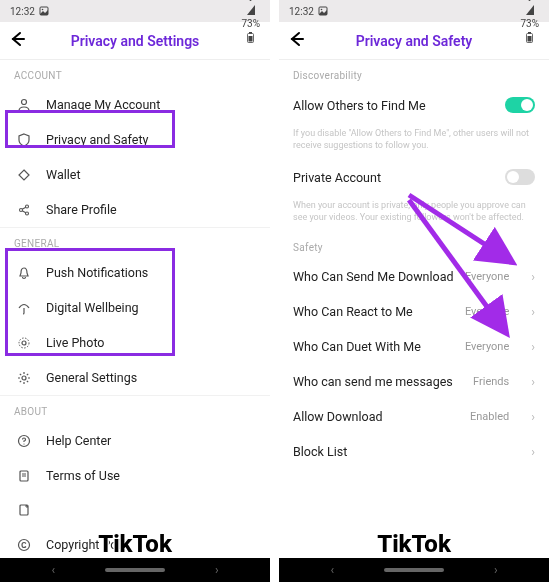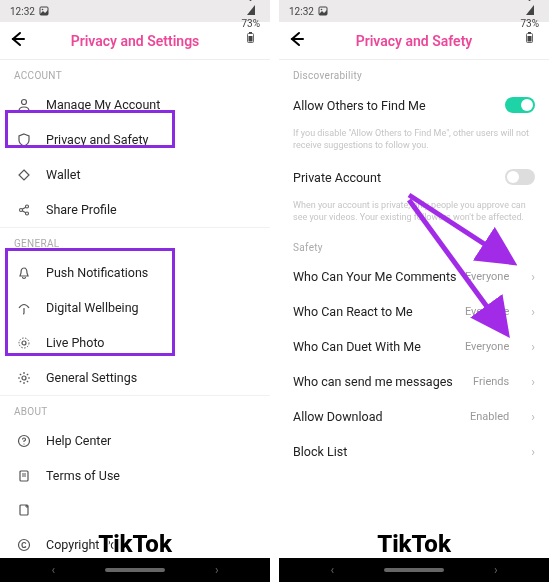--- a/index.html
+++ b/index.html
@@ -5,21 +5,21 @@
   * { margin: 0; padding: 0; box-sizing: border-box; font-family: -apple-system, BlinkMacSystemFont, "Segoe UI", Roboto, sans-serif; }
   body { background: #fff; width: 549px; height: 582px; position: relative; overflow: hidden; }
   .container { display: flex; gap: 9px; width: 549px; height: 582px; }
   .phone { width: 270px; height: 582px; background: #fff; position: relative; display: flex; flex-direction: column; }
   .statusbar { height: 22px; background: #eceaeb; display: flex; align-items: center; justify-content: space-between; padding: 0 10px; font-size: 10px; color: #444; gap: 48px; }
   .status-left { display: flex; align-items: center; gap: 4px; }
   .status-right { display: flex; align-items: center; gap: 3px; flex-direction: column; }
   .status-icon svg { display: block; }
   .header { height: 38px; display: flex; align-items: center; justify-content: center; position: relative; border-bottom: 1px solid #eee; }
   .back-btn { position: absolute; left: 8px; top: 50%; transform: translateY(-50%); cursor: pointer; }
-  .header-title { font-size: 14px; font-weight: 600; color: #ec4899; }
+  .header-title { font-size: 14px; font-weight: 600; color: #6d28d9; }
   .content { flex: 1; overflow: hidden; }
   .section-label { font-size: 10px; color: #aaa; text-transform: uppercase; padding: 10px 14px 6px; letter-spacing: 0.3px; }
   .row { display: flex; align-items: center; padding: 10px 14px; font-size: 12.5px; color: #222; cursor: pointer; min-height: 34px; }
   .row-icon { width: 20px; display: flex; justify-content: center; margin-right: 12px; color: #555; }
   .row-label { flex: 1; }
   .row-value { font-size: 11px; color: #999; margin-right: 22px; }
   .row-chevron { color: #bbb; }
   .hint { font-size: 9px; color: #c5c5c5; padding: 4px 14px 8px; line-height: 1.35; }
   .toggle { width: 30px; height: 16px; border-radius: 8px; position: relative; }
   .toggle.on { background: #1ed3a5; }
@@ -299,21 +299,21 @@
         <span class="row-label">Private Account</span>
         <div class="toggle off">
             <div class="toggle-knob"></div>
           </div>
       </div>
       <div class="hint">When your account is private, only people you approve can see your videos. Your existing followers won't be affected.</div>
 
       <div class="section-label" style="text-transform:none">Safety</div>
 
       <div class="row">
-        <span class="row-label">Who Can Your Me Comments</span>
+        <span class="row-label">Who Can Send Me Download</span>
         <span class="row-value">Everyone</span>
         <span class="row-chevron">›</span>
       </div>
 
       <div class="row">
         <span class="row-label">Who Can React to Me</span>
         <span class="row-value">Everyone</span>
         <span class="row-chevron">›</span>
       </div>
 

